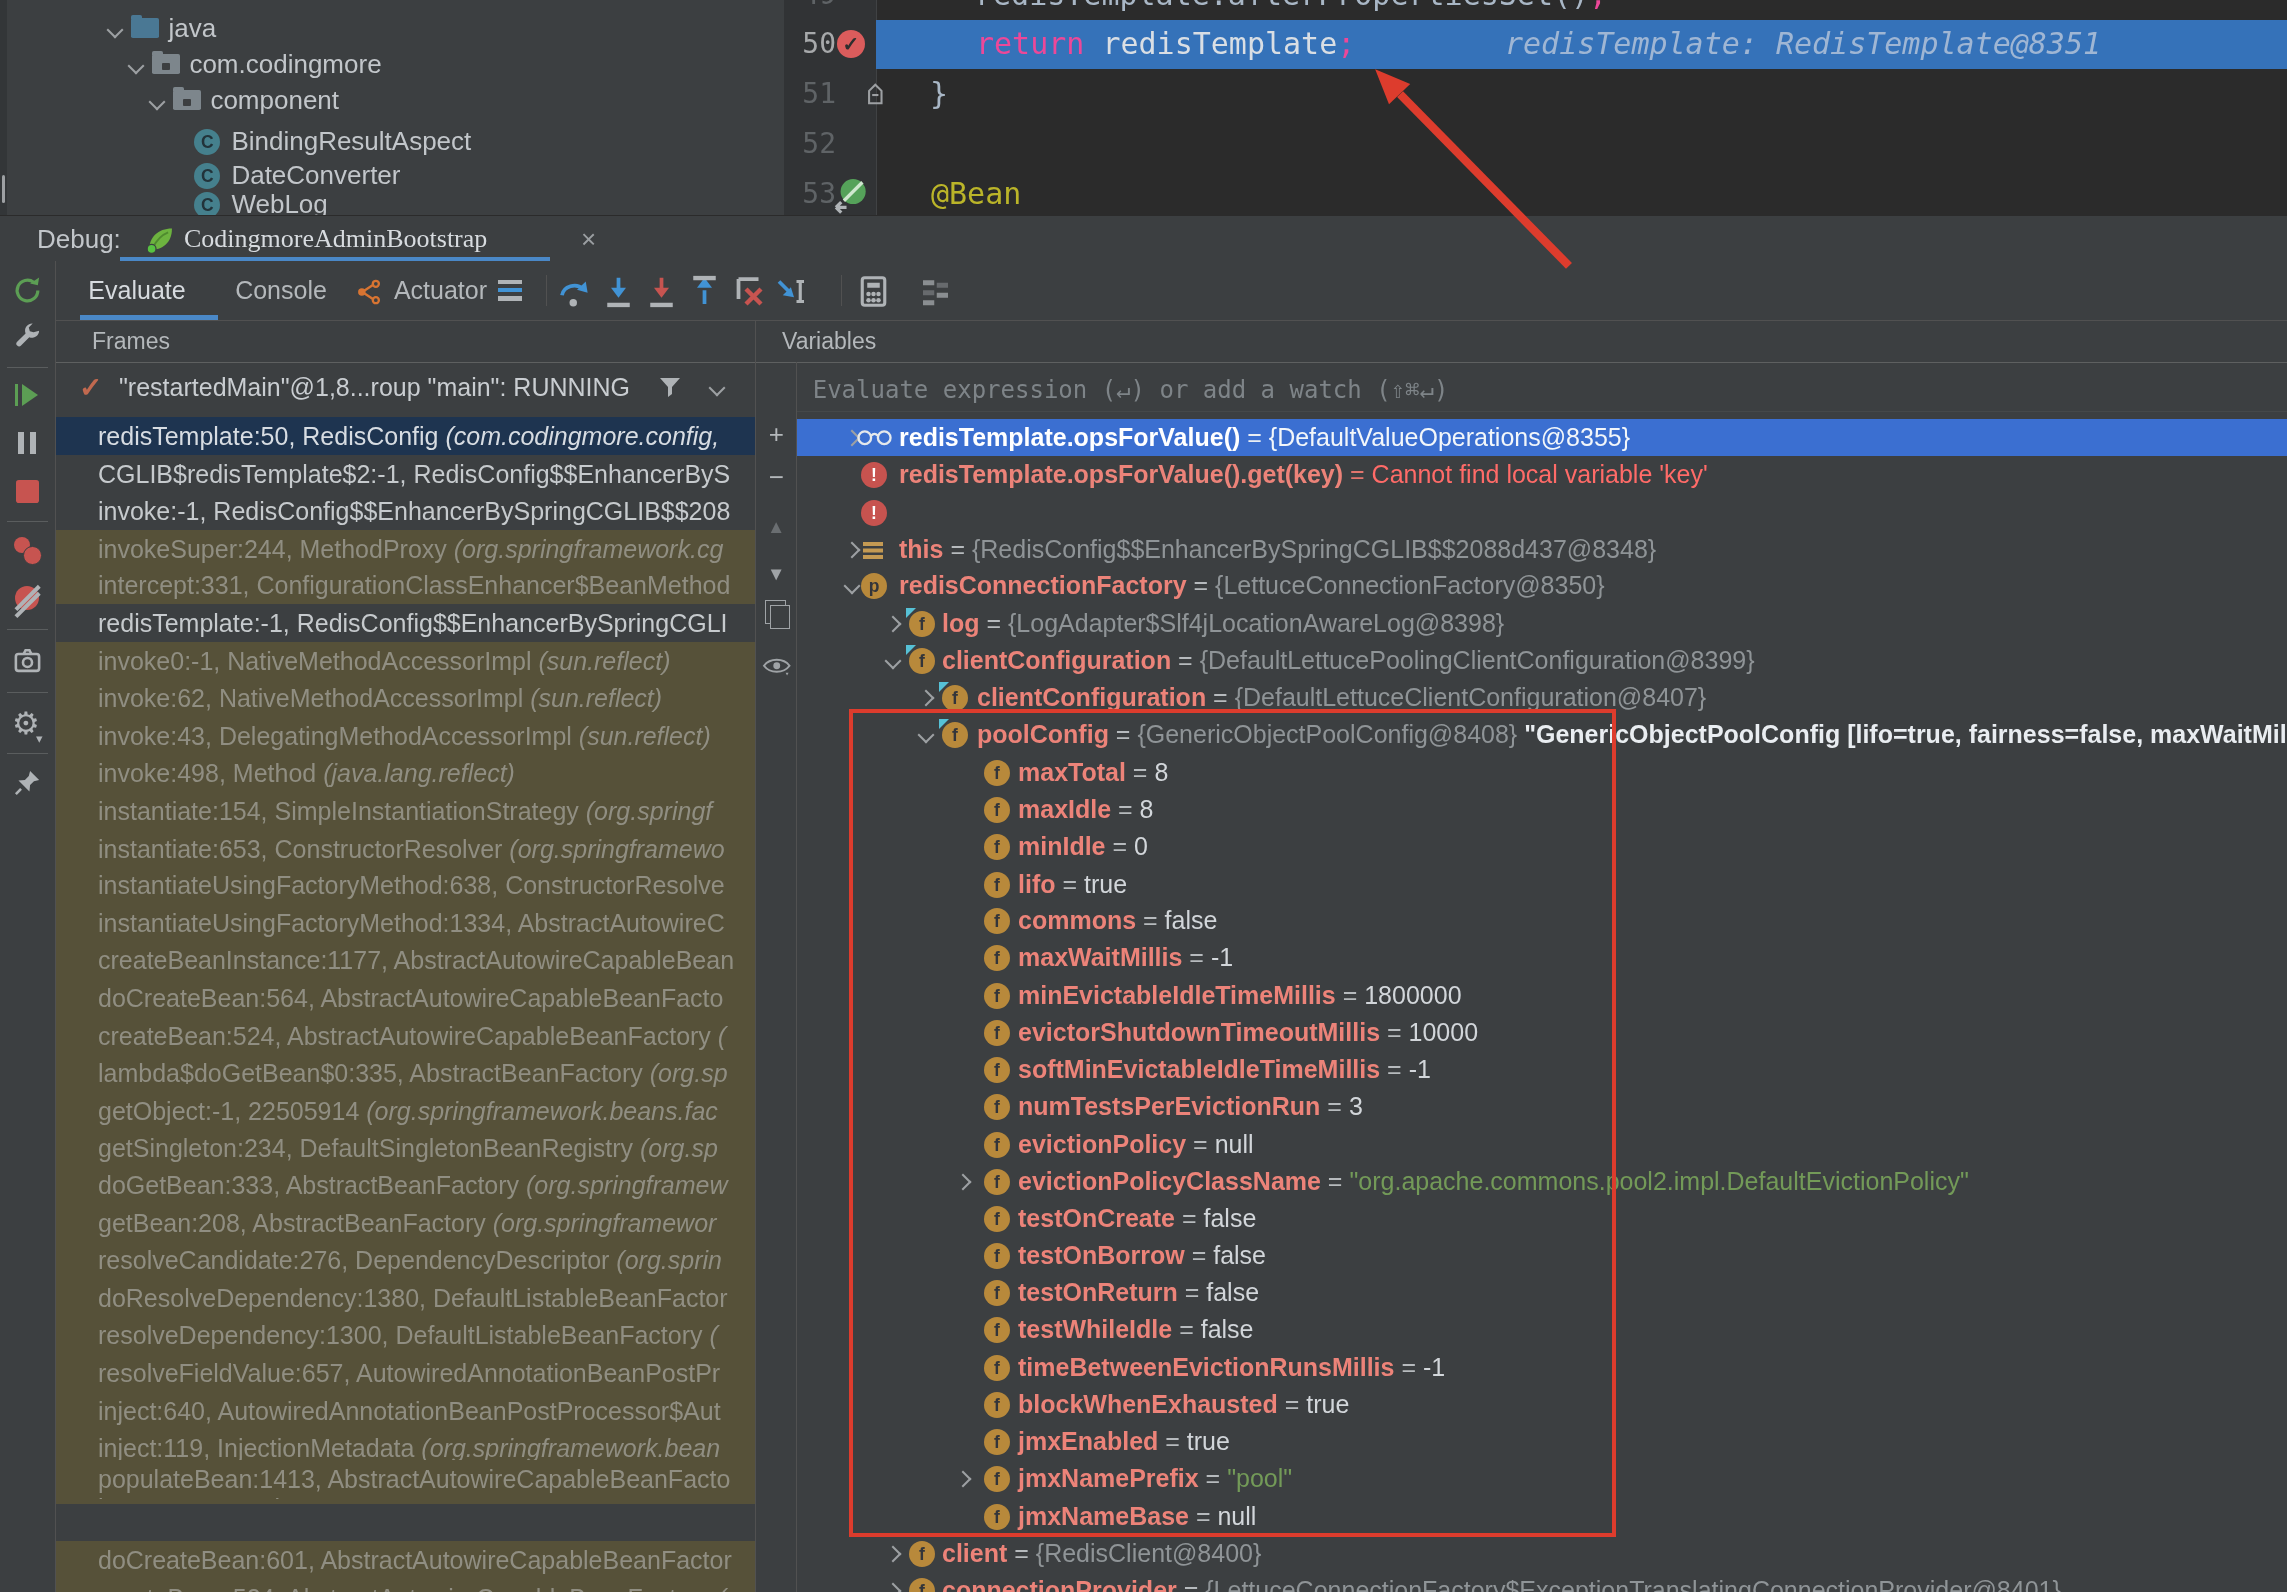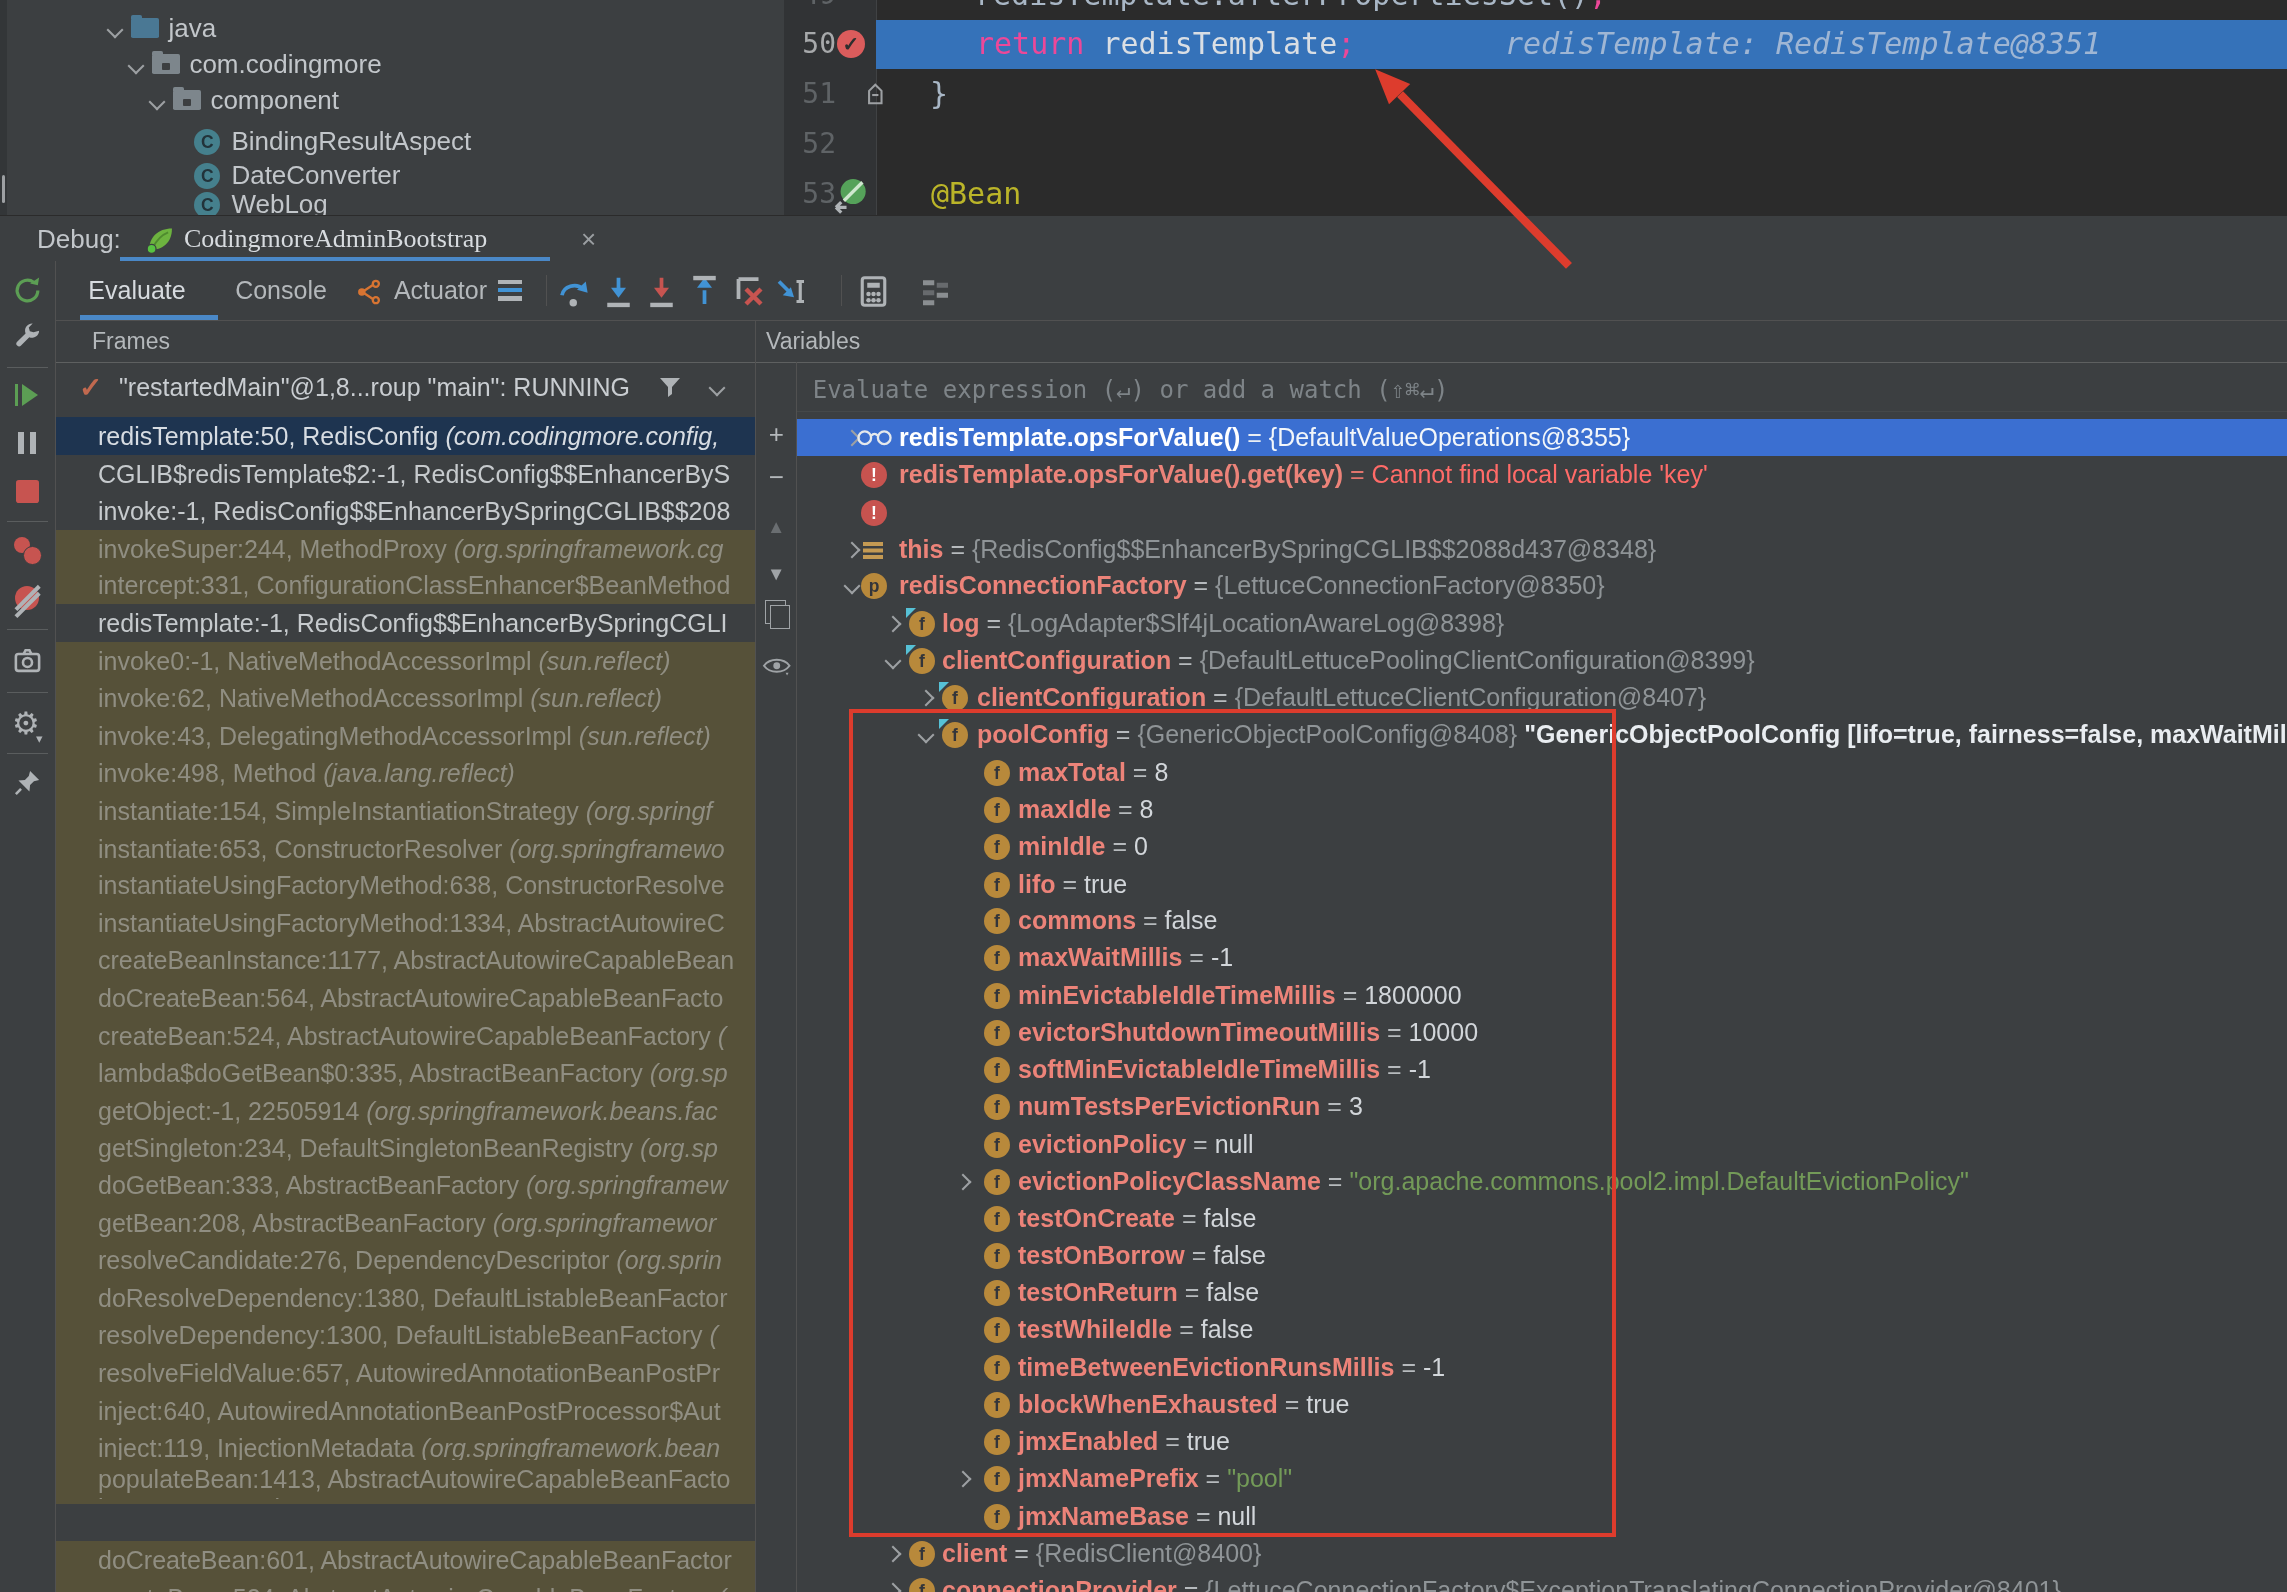--- a/index.html
+++ b/index.html
@@ -326,21 +326,21 @@
         <div class="fr lib" style="top:1145px">postProcessProperties:399, AutowiredAnnotationBeanPo</div>
         <div class="fr lib" style="top:1139px">populateBean:1413, AbstractAutowireCapableBeanFacto</div>
         <div class="fr lib" style="top:1220px">doCreateBean:601, AbstractAutowireCapableBeanFactor</div>
         <div class="fr lib" style="top:1258px">createBean:524, AbstractAutowireCapableBeanFactory <i>(</i></div>
       </div>
   </div>
 
   <div class="abs pane-divider"></div>
 
   <div class="abs vars-pane" id="vars-pane">
-    <div class="pane-header"><span style="margin-left:10px">Variables</span></div>
+    <div class="pane-header"><span style="margin-left:26px">Variables</span></div>
     <div class="vstrip">
       <div class="vs-icon" style="top:58px">+</div>
       <div class="vs-icon" style="top:101px">−</div>
       <div class="vs-icon" style="top:150px;font-size:18.5px;color:#6A6E71">▲</div>
       <div class="vs-icon" style="top:197px;font-size:18.5px;color:#9FA3A6">▼</div>
       <div class="copy-icon" style="left:9.2px;top:238px"></div>
       <svg class="vs-icon" style="top:289px" width="29.5" height="20" viewBox="0 0 30 20">
         <path d="M2 10 C8 2 22 2 28 10 C22 18 8 18 2 10z" fill="none" stroke="#9FA3A6" stroke-width="2"></path>
         <circle cx="15" cy="10" r="3.5" fill="#9FA3A6"></circle>
         <path d="M24 17 l3 0 -1.5 3z" fill="#9FA3A6"></path>

